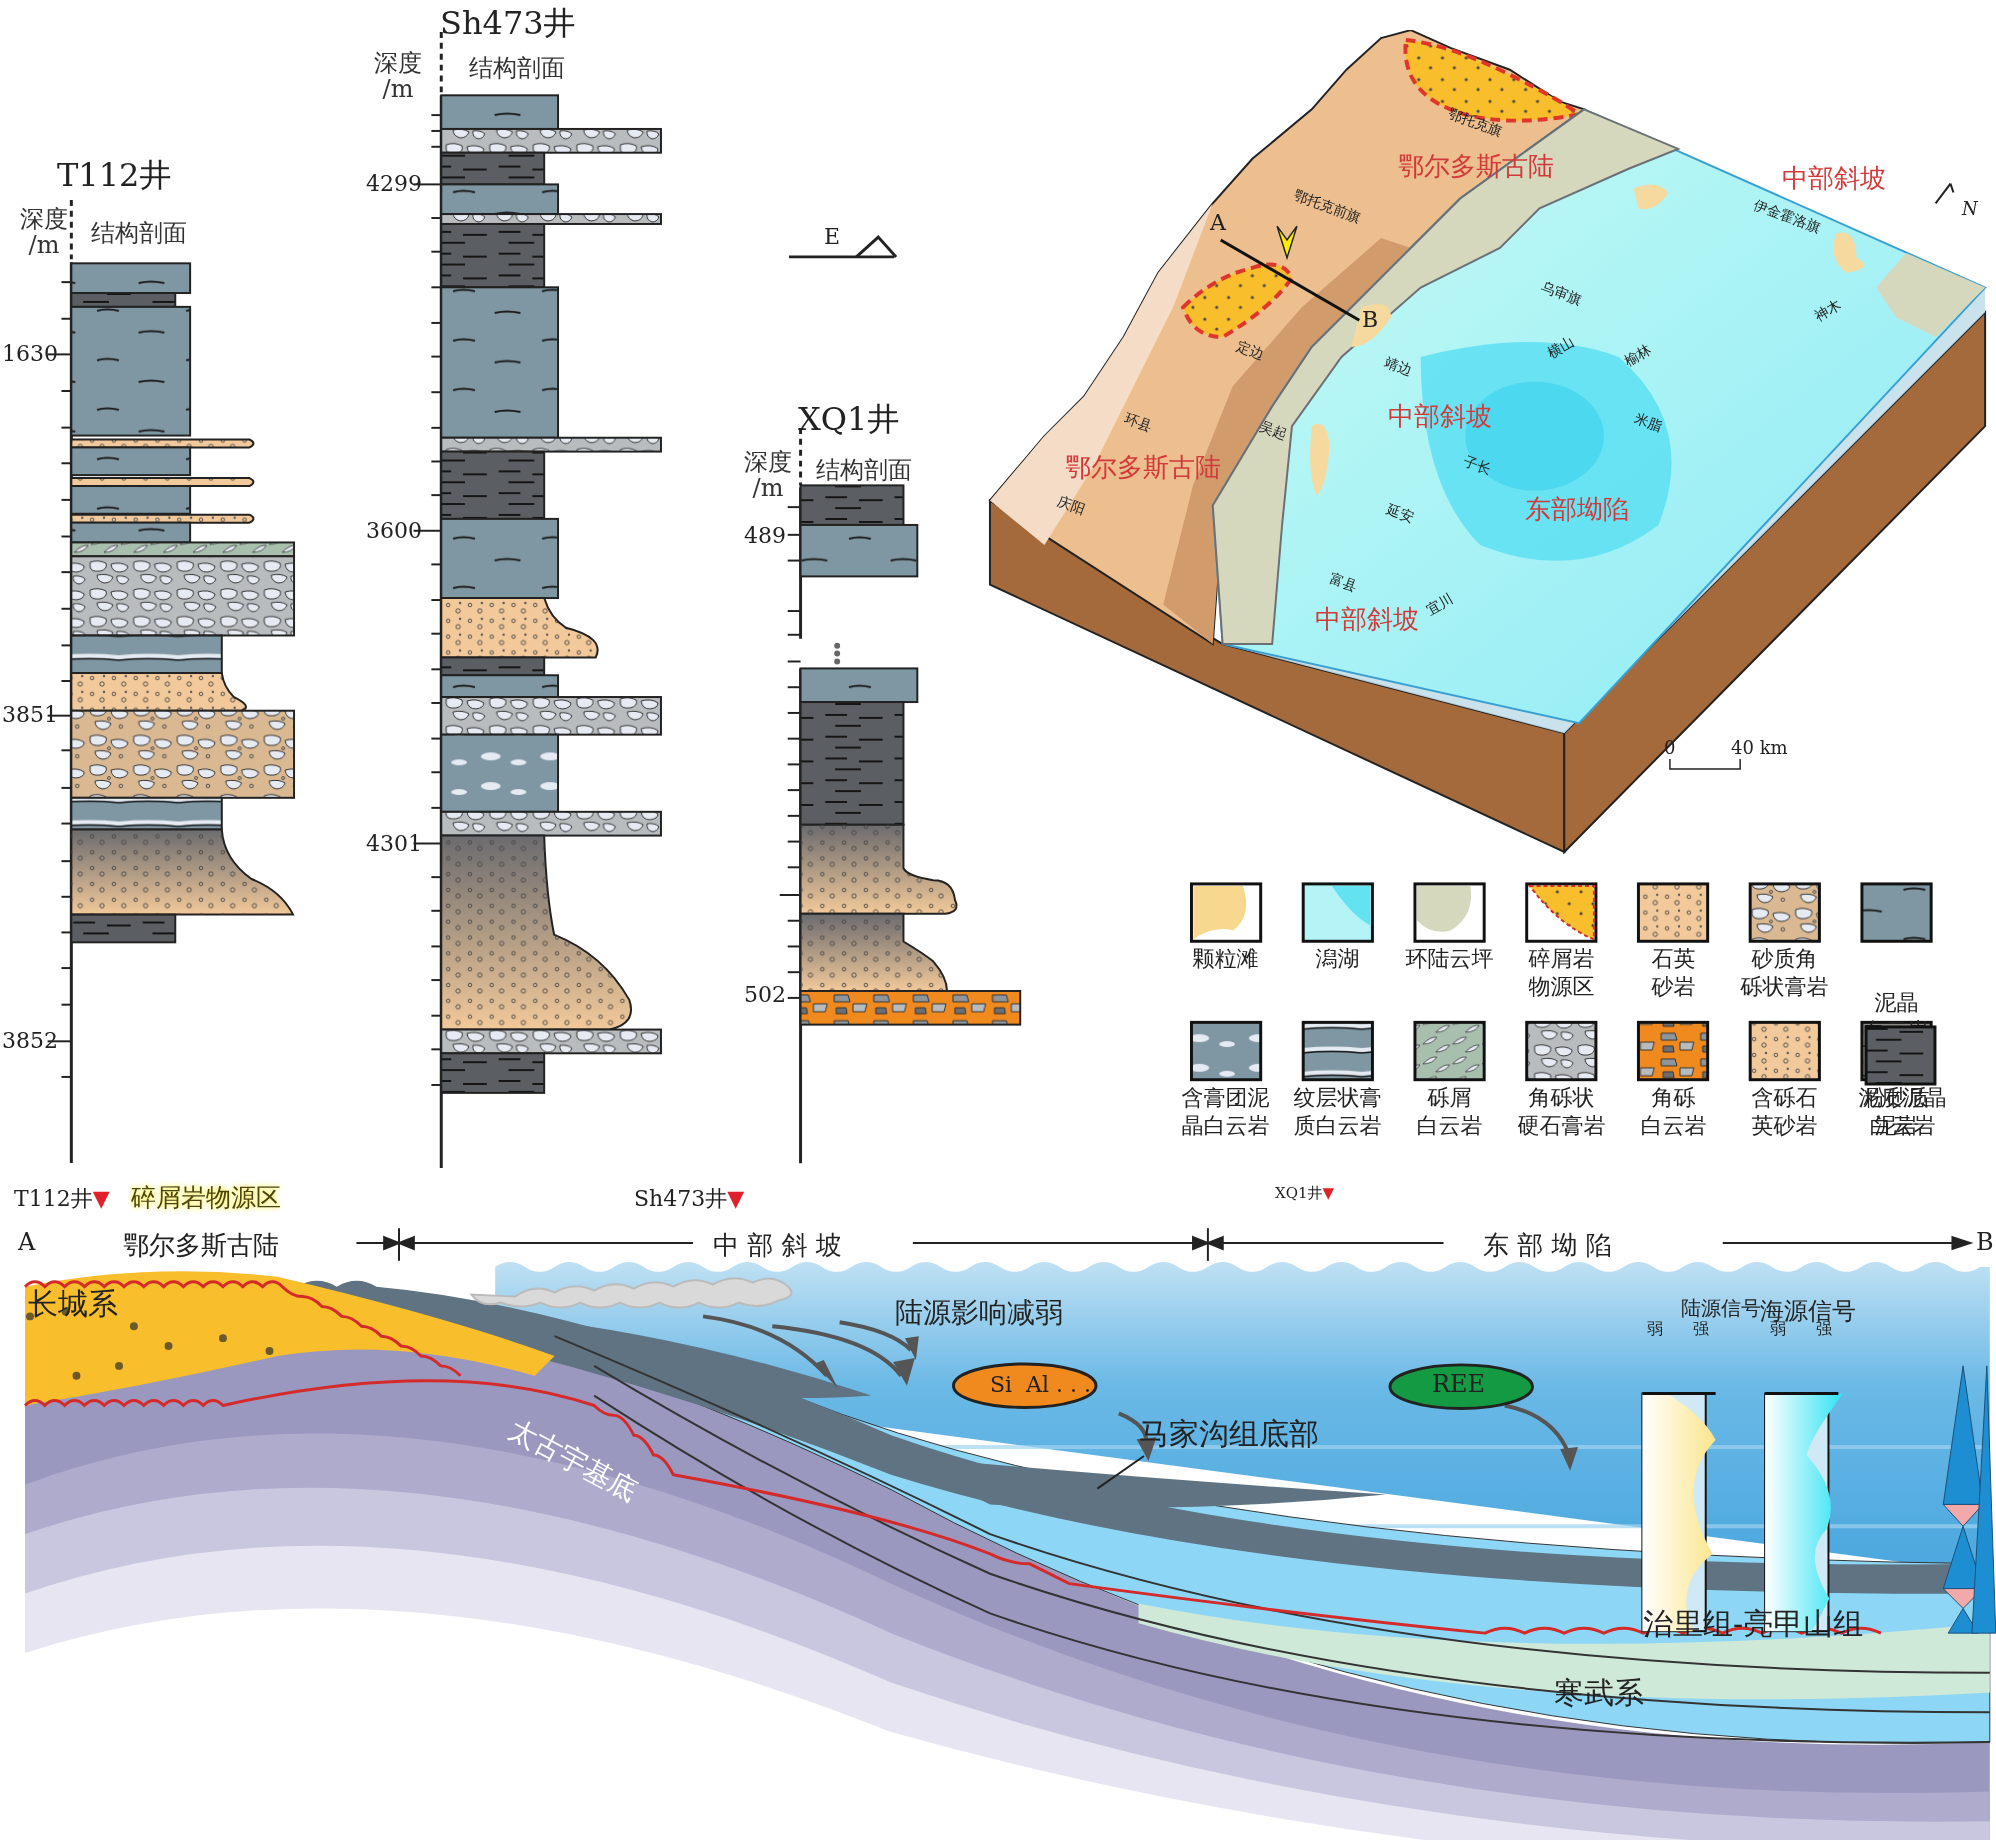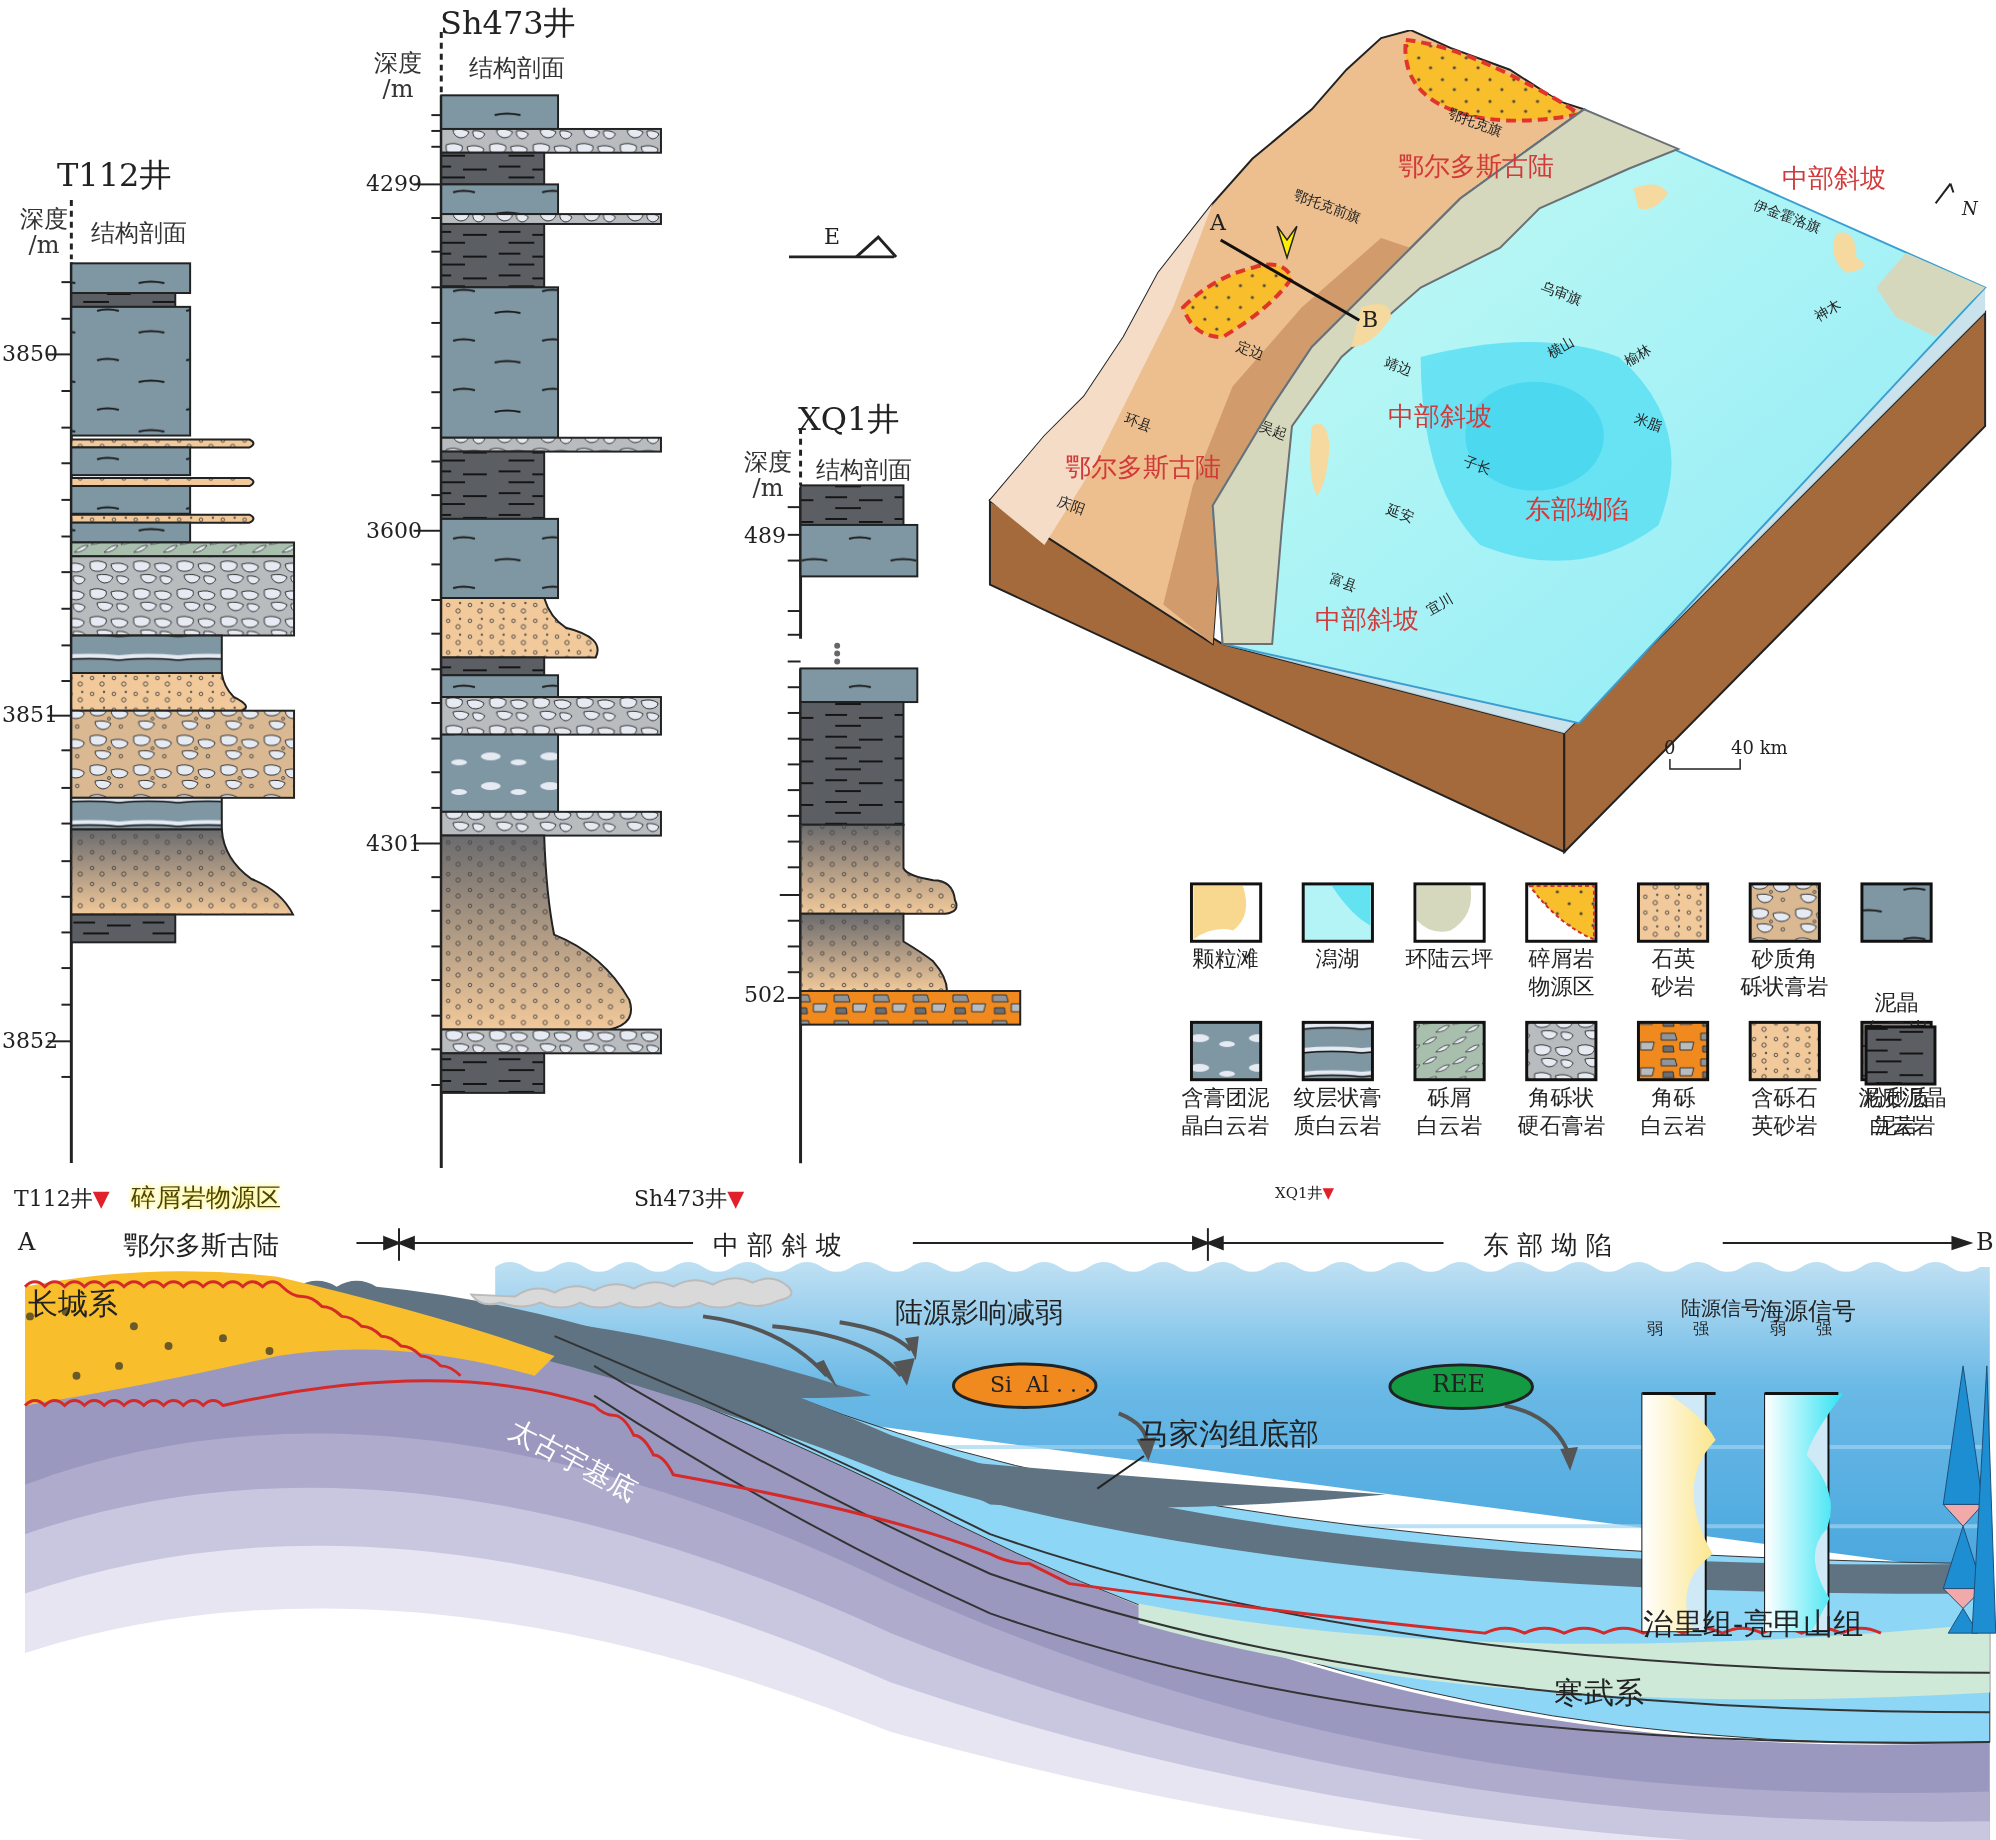--- a/index.html
+++ b/index.html
@@ -158,21 +158,21 @@
     <rect x="72" y="362" width="225" height="80" fill="url(#p-anhy)"></rect>
     <rect x="72" y="442" width="152" height="38" fill="url(#p-lamgyp)"></rect>
     <path d="M72 480 h152 q2 14 12 24 q20 10 8 14 h-172z" fill="url(#p-sand)"></path>
     <rect x="72" y="518" width="225" height="88" fill="url(#p-sandbrec)"></rect>
     <rect x="72" y="606" width="152" height="32" fill="url(#p-lamgyp)"></rect>
     <path d="M72 638 h152 q2 30 30 50 q30 12 42 36 h-224z" fill="url(#g-silty-sand)"></path>
     <path d="M72 638 h152 q2 30 30 50 q30 12 42 36 h-224z" fill="url(#p-sandgrad)" stroke="none"></path>
     <rect x="72" y="724" width="105" height="28" fill="url(#p-argdol)"></rect>
   </g>
 </svg>
-<div class="abs depth" style="left:2px;top:341px;">3850</div>
+<div class="abs depth" style="left:2px;top:341px;">1630</div>
 <div class="abs depth" style="left:2px;top:702px;">3851</div>
 <div class="abs depth" style="left:2px;top:1028px;">3852</div>
 
 <div class="abs well-title" style="left:440px;top:2px;">Sh473井</div>
 <div class="abs hdr" style="left:374px;top:50px;text-align:center;">
   <div>深度</div>
   <div>/m</div>
 </div>
 <div class="abs hdr" style="left:469px;top:55px;">结构剖面</div>
 

